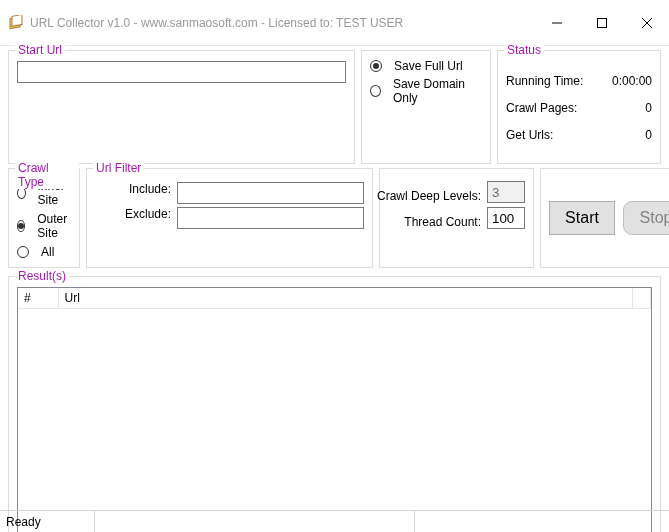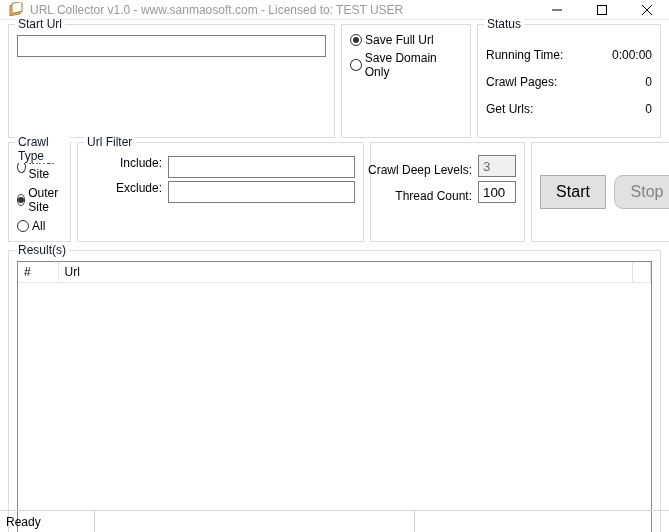--- a/index.html
+++ b/index.html
@@ -6,21 +6,21 @@
 body {
   font-family: "Segoe UI", Tahoma, sans-serif;
   font-size: 12px;
   background: #fff;
   color: #000;
   width: 669px;
   height: 532px;
   overflow: hidden;
 }
 .titlebar {
-  height: 20px;
+  height: 46px;
   display: flex;
   align-items: center;
   padding: 0 0 0 8px;
   background: #fff;
   border-bottom: 1px solid #e5e5e5;
 }
 .titlebar .icon {
   width: 16px; height: 16px; margin-right: 6px;
 }
 .titlebar .title { color: #999; flex: 1; }
@@ -38,33 +38,33 @@
   border: 1px solid #dcdcdc;
   padding: 10px 8px 8px 8px;
   position: relative;
   background: #fff;
 }
 .groupbox .legend {
   position: absolute;
   top: -8px; left: 6px;
   background: #fff;
   padding: 0 3px;
-  color: #0f172a;
+  color: #a21caf;
 }
 .starturl { flex: 1; }
 .starturl input {
   width: 100%;
   height: 22px;
   border: 1px solid #7a7a7a;
   padding: 0 4px;
   font-family: inherit;
 }
 .savebox { width: 130px; }
 .savebox .radios { display: flex; flex-direction: column; gap: 4px; margin-top:-2px;}
-.statusbox { width: 184px; }
+.statusbox { width: 164px; }
 .statusbox .line { display: flex; justify-content: space-between; margin: 13px 0; }
 .crawltype { width: 85px; }
 .crawltype .radios { display: flex; flex-direction: column; gap: 5px; }
 .urlfilter { flex: 1; padding-left: 34px; }
 .urlfilter .line { display: flex; align-items: flex-start; gap: 6px; margin: 3px 0; }
 .urlfilter .line label { width: 50px; text-align: right; }
 .urlfilter .line input {
   flex: 1; height: 22px;
   border: 1px solid #7a7a7a;
   padding: 0 4px;
@@ -125,21 +125,21 @@
   padding: 0 6px;
   border-right: 1px solid #d4d4d4;
   height: 100%;
   display: flex;
   align-items: center;
 }
 .statusbar .cell.first { width: 95px; }
 .statusbar .cell.mid { width: 320px; }
 .statusbar .cell.last { flex: 1; border-right: none; }
 .radio {
-  display: inline-flex; align-items: center; gap: 3px;
+  display: inline-flex; align-items: center; gap: 12px;
   cursor: default;
 }
 .radio .dot {
   width: 12px; height: 12px; border: 1px solid #333;
   border-radius: 50%; display: inline-flex;
   align-items: center; justify-content: center;
 }
 .radio .dot.checked::after {
   content: ""; width: 6px; height: 6px;
   background: #333; border-radius: 50%;

